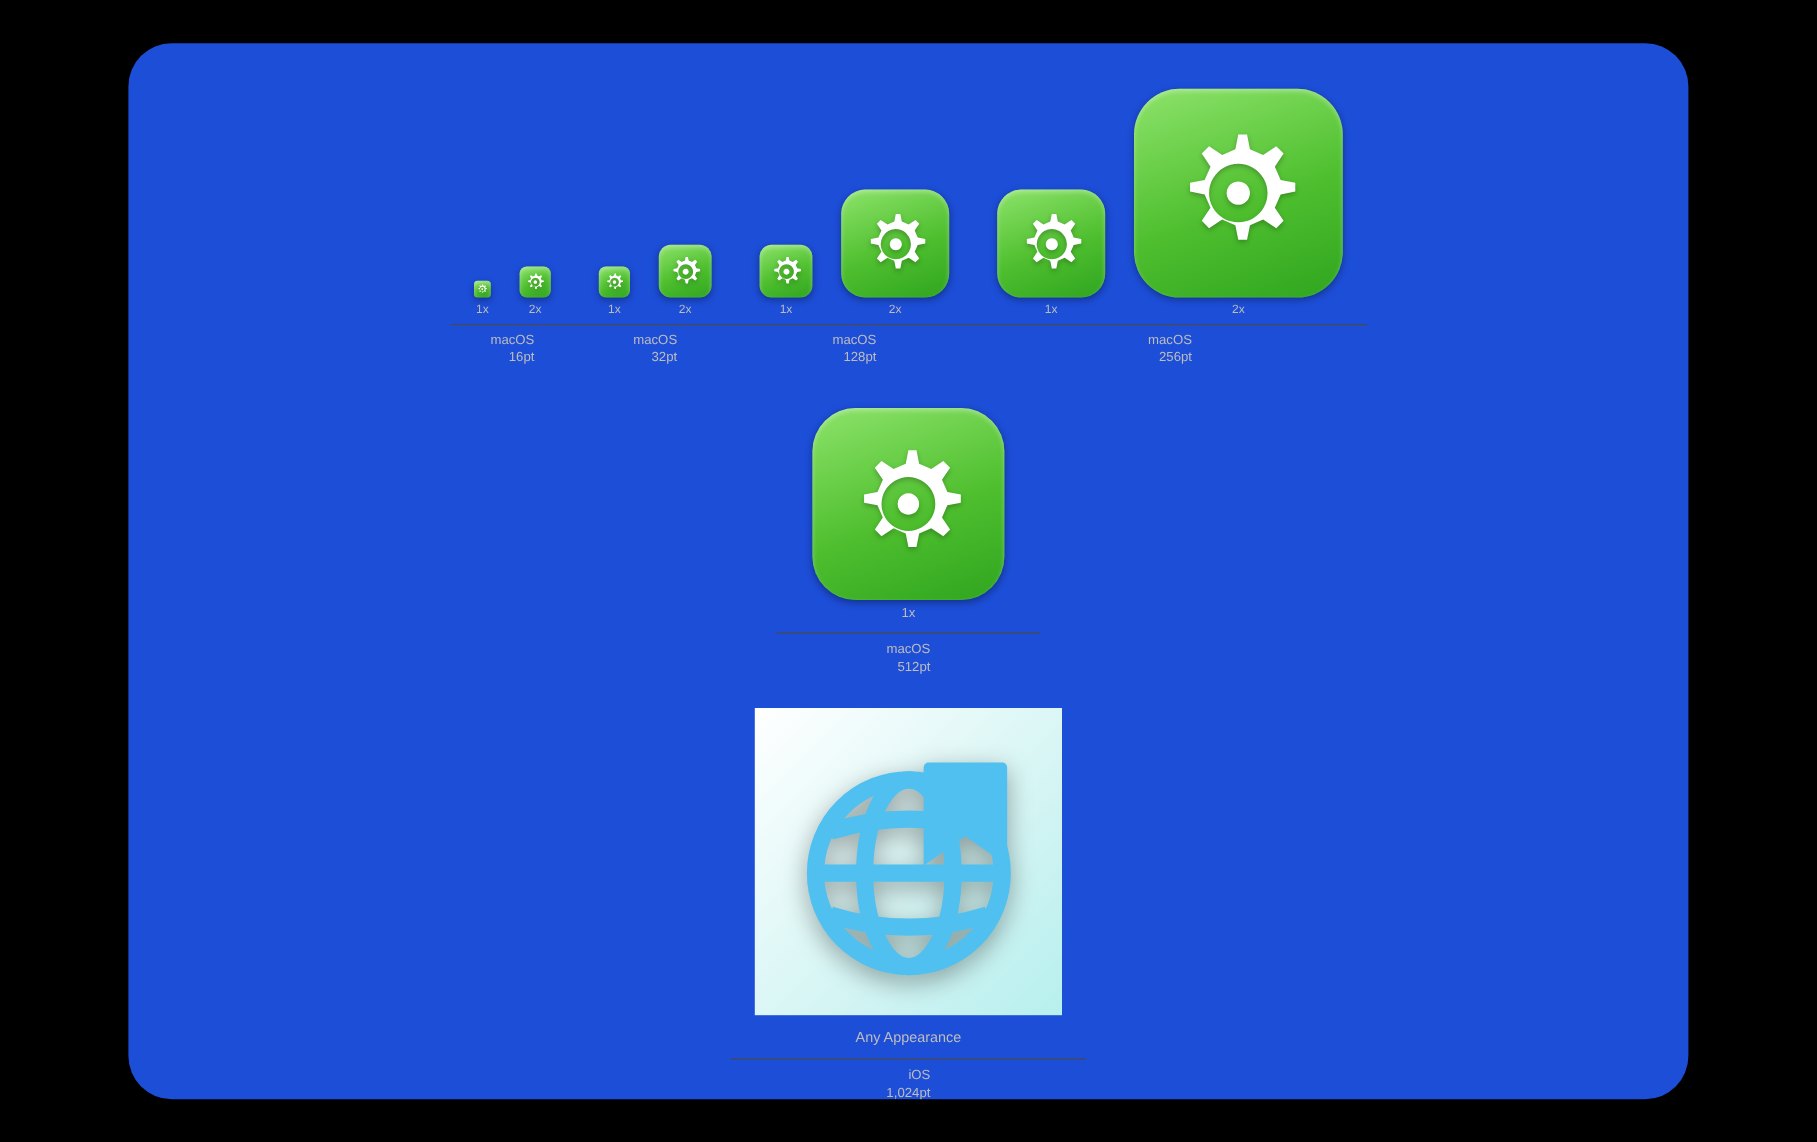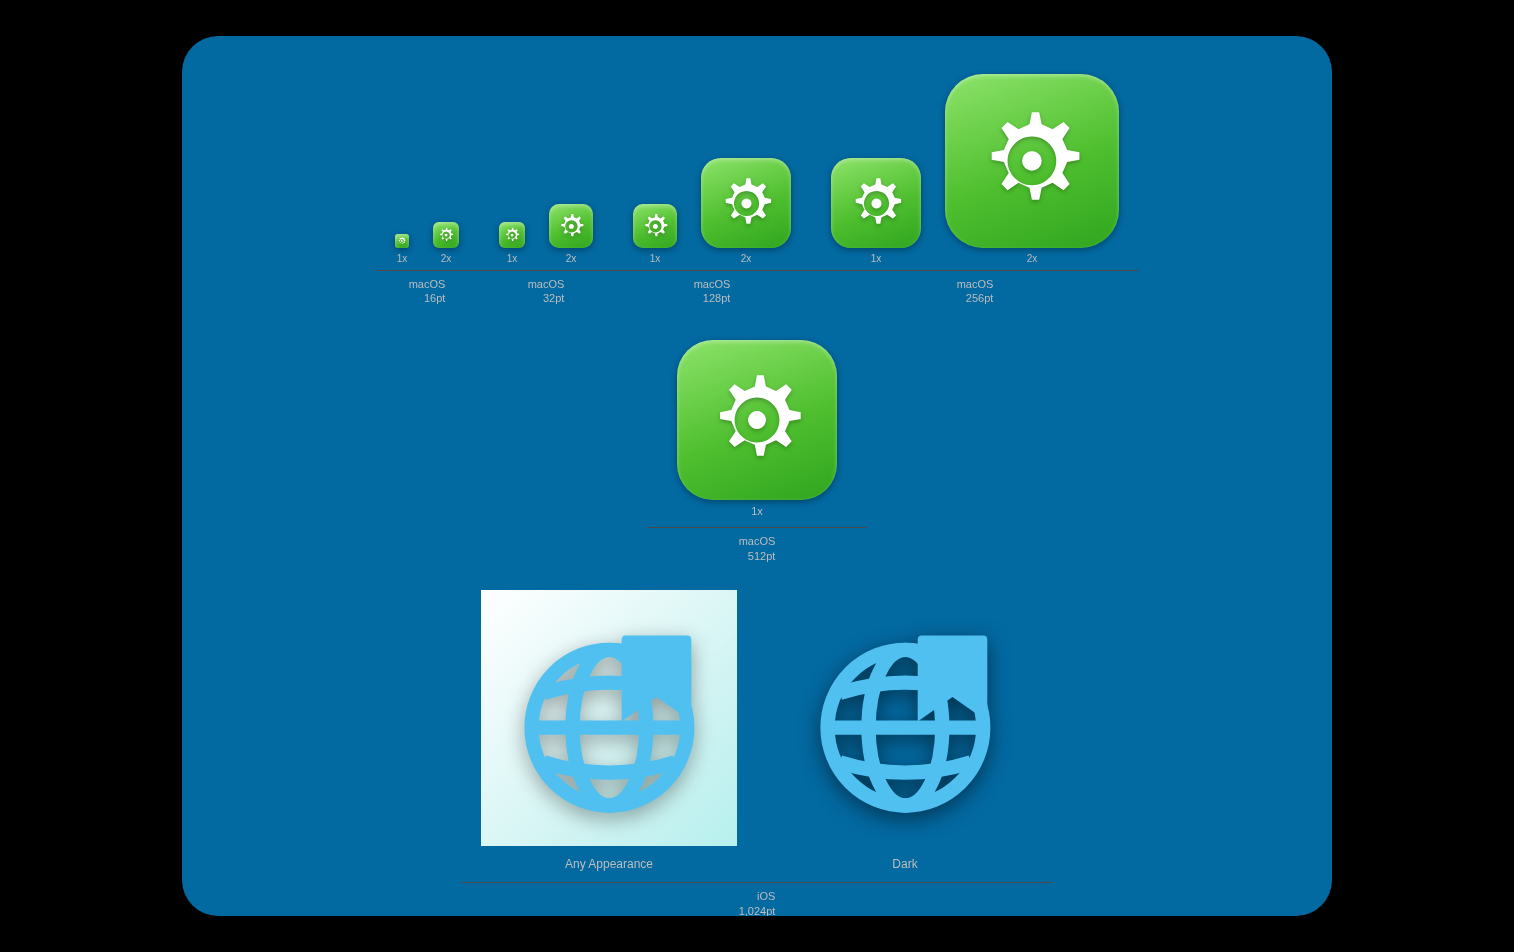--- a/index.html
+++ b/index.html
@@ -7,23 +7,23 @@
     background: #000;
     font-family: -apple-system, "Helvetica Neue", Arial, sans-serif;
     width: 1514px;
     height: 952px;
     overflow: hidden;
     display: flex;
     align-items: center;
     justify-content: center;
   }
   .canvas {
-    width: 1150px;
+    width: 1300px;
     height: 880px;
-    background: #0369a1;
+    background: #1d4ed8;
     border-radius: 36px;
     position: relative;
     overflow: hidden;
     padding-top: 28px;
   }
 
   
   .lbl { color: #bdbdbd; font-size: 11px; text-align: center; line-height: 1.35; }
   .lbl-sm { font-size: 10px; }
 
@@ -293,28 +293,20 @@
   <div class="row3">
     <div class="slots">
       <div class="slot">
         <div class="ios-tile ios-any">
           <svg viewBox="0 0 100 100" style="color:#4fc0ef">
               <use href="#globe-bookmark"></use>
             </svg>
         </div>
         <div class="lbl" style="font-size:12px;margin-top:6px">Any Appearance</div>
       </div>
-      <div class="slot">
-        <div class="ios-tile ios-dark">
-          <svg viewBox="0 0 100 100" style="color:#4fc0ef">
-              <use href="#globe-bookmark"></use>
-            </svg>
-        </div>
-        <div class="lbl" style="font-size:12px;margin-top:6px">Dark</div>
-      </div>
     </div>
     <div class="group-caption">
       <div>iOS</div>
       <div>1,024pt</div>
     </div>
   </div>
 
 </div>
 
 </body></html>

